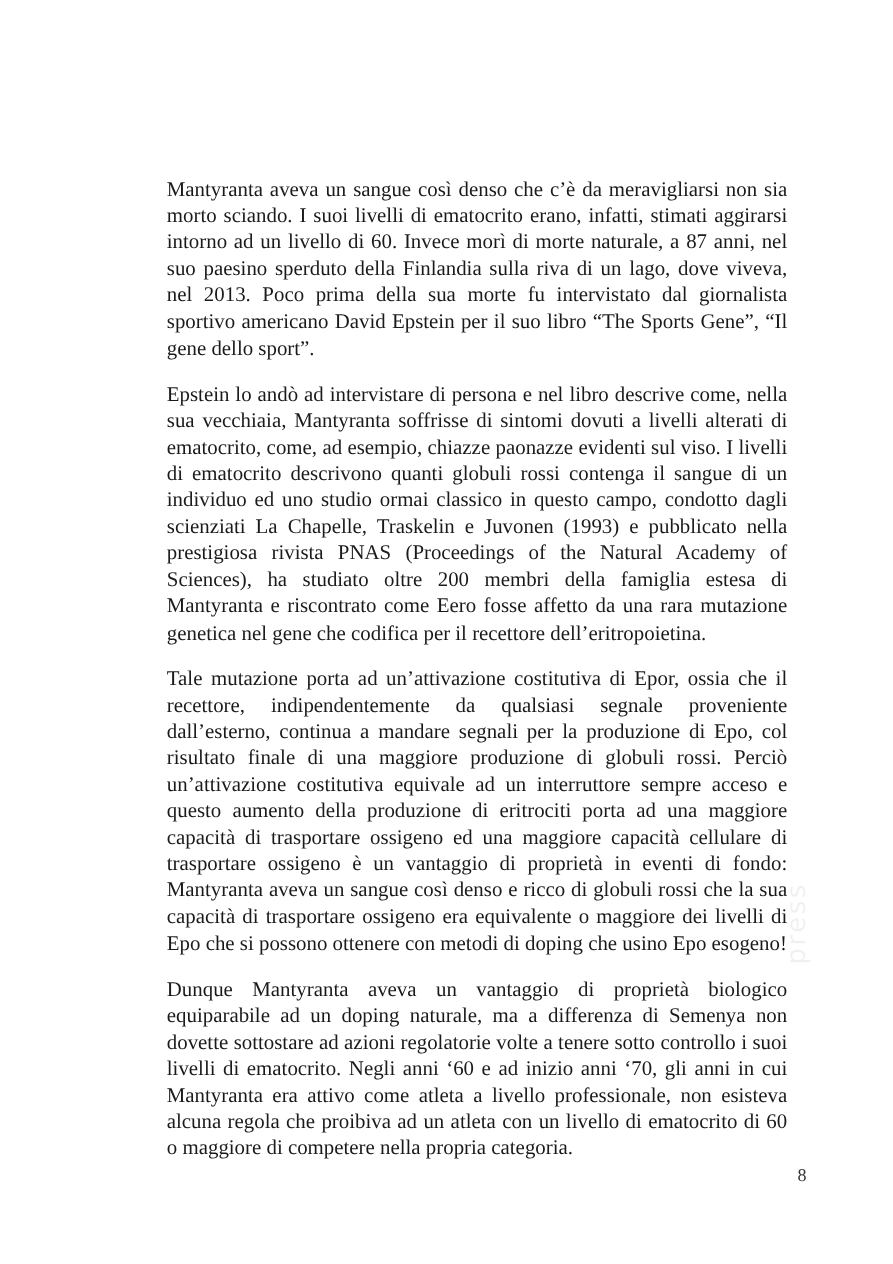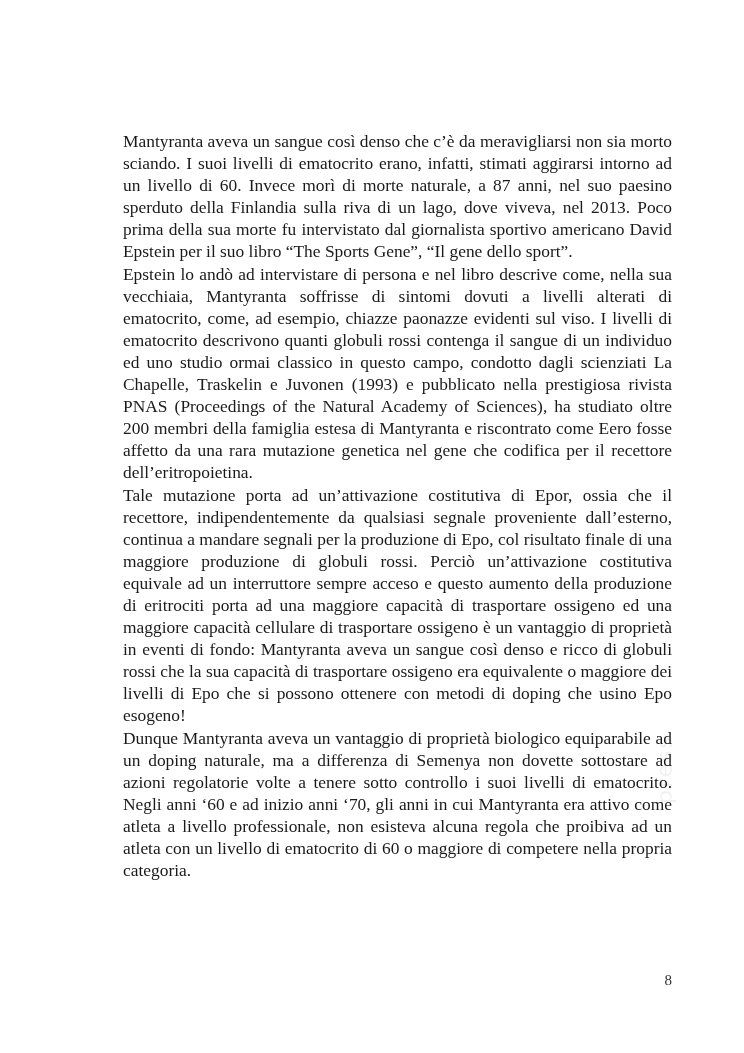--- a/index.html
+++ b/index.html
@@ -4,21 +4,21 @@
 <style>
   html, body { margin: 0; padding: 0; background: #ffffff; }
   body { width: 744px; height: 1053px; position: relative; overflow: hidden; }
   .page { position: absolute; left: 0; top: 0; width: 744px; height: 1053px; background: #fff; }
   .body-text {
     position: absolute; left: 123px; top: 130px; width: 549px;
     font-family: "Liberation Serif", "DejaVu Serif", serif;
     font-size: 17.4px; line-height: 22.1px; color: #1a1a1a;
     text-align: justify;
   }
-  .body-text p { margin: 0; text-indent: 0; }
+  .body-text p { margin: 16px; text-indent: 0; }
   .page-number {
     position: absolute; right: 72px; top: 972px;
     font-family: "Liberation Serif", serif; font-size: 15px; color: #333;
   }
   .watermark {
     position: absolute; left: 652px; top: 560px; width: 30px; height: 420px;
     writing-mode: vertical-rl; transform: rotate(180deg);
     font-family: "DejaVu Sans", sans-serif; font-size: 22px; color: rgba(0,0,0,0.06);
     letter-spacing: 2px; text-align: center; white-space: nowrap;
   }

